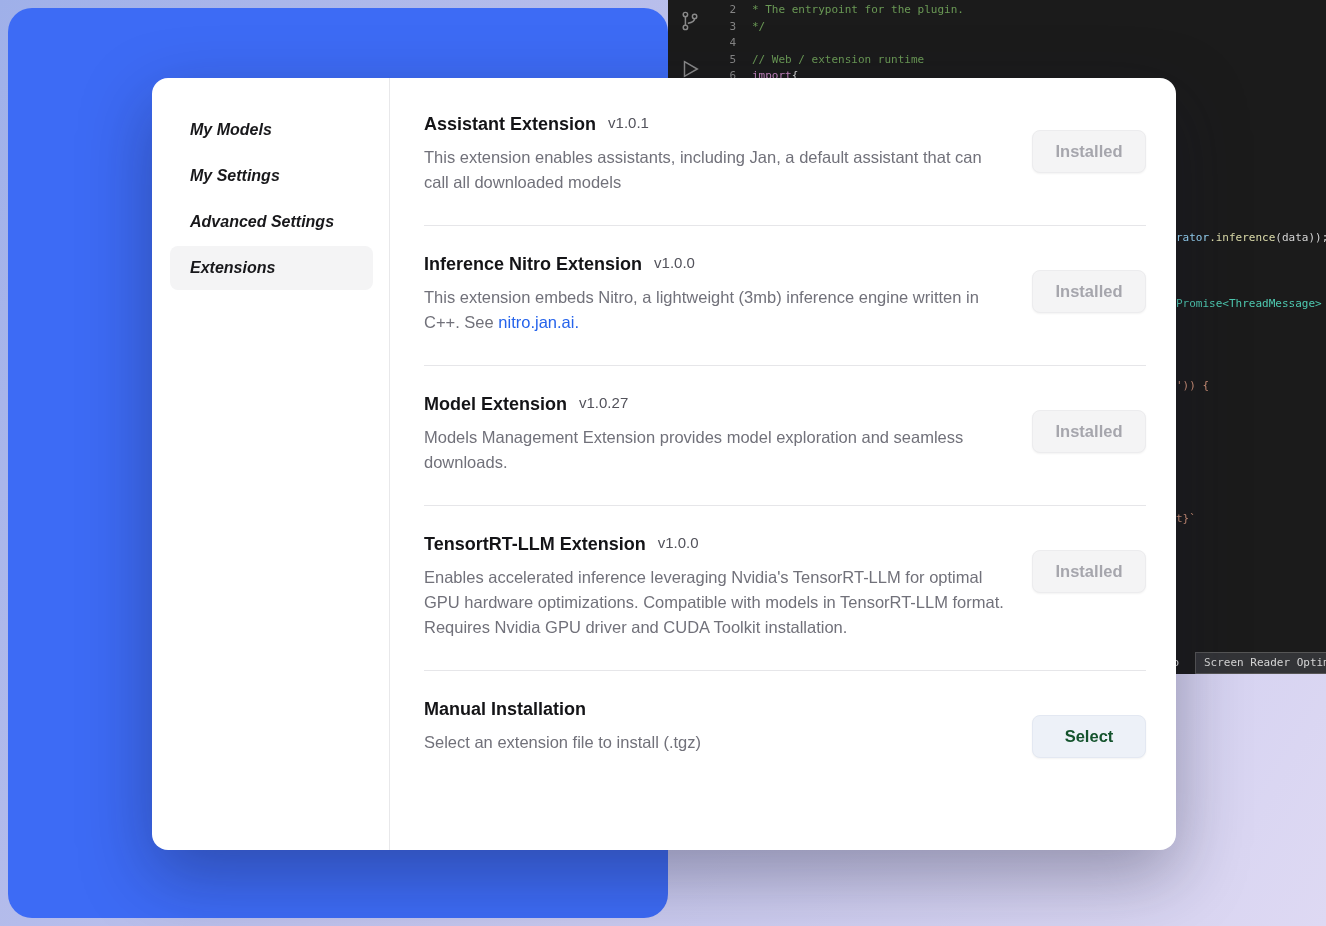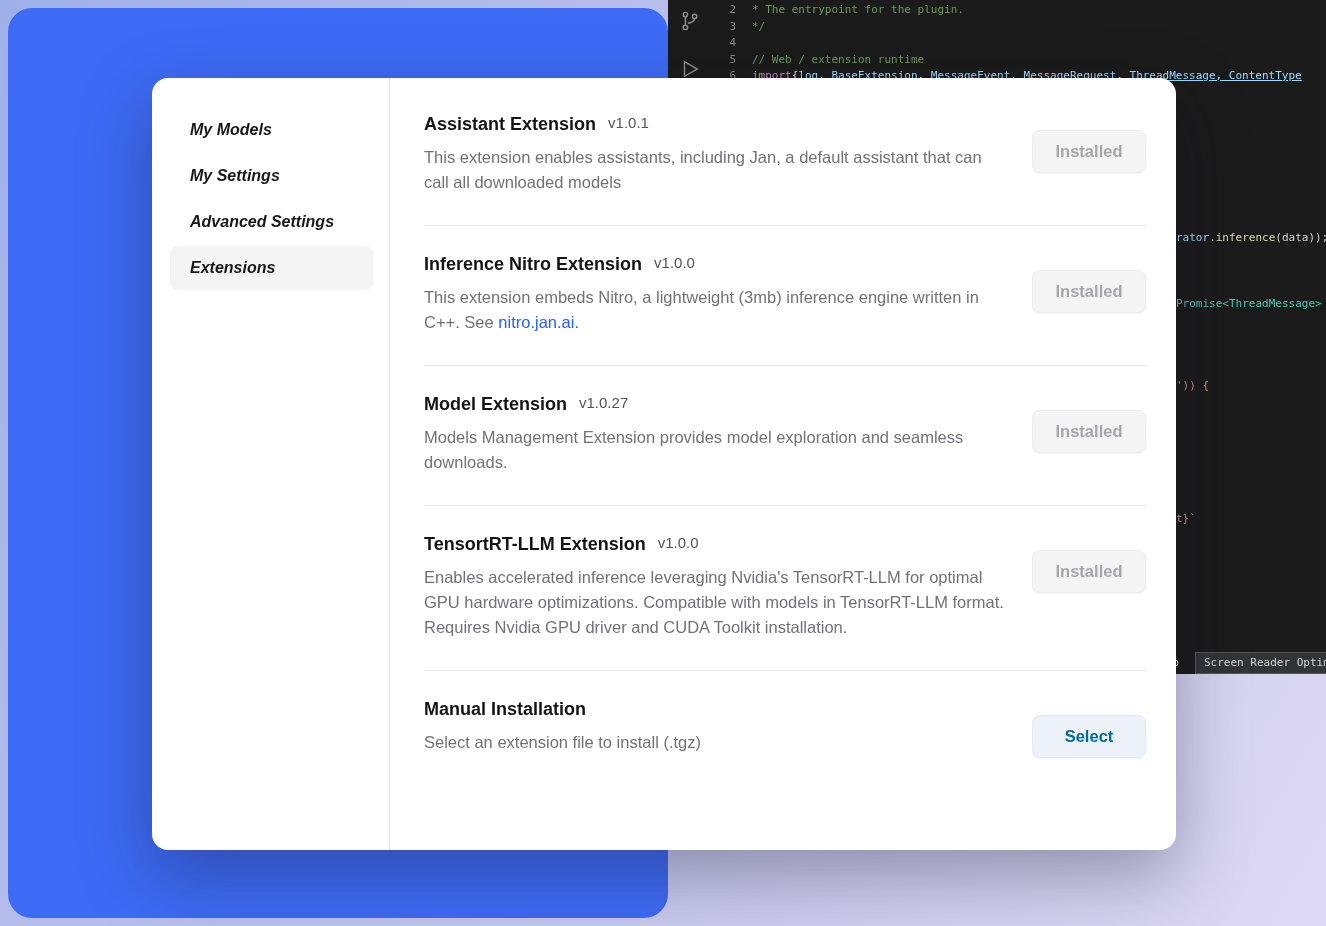--- a/index.html
+++ b/index.html
@@ -79,21 +79,21 @@
   .sec-desc { font-size:16.5px; line-height:25px; color:#71717a; }
   .sec-link { color:#2563eb; text-decoration:none; cursor:pointer;margin-top:26px; }
   .btn {
     min-width:114px; height:43px; border-radius:8px; border:1px solid #ececee;
     display:inline-flex; align-items:center; justify-content:center;
     padding:0 18px; font-size:16.5px; font-weight:600; cursor:pointer;
     font-family:"Liberation Sans","DejaVu Sans",sans-serif;
     box-shadow:0 1px 2px rgba(0,0,0,.05); flex:0 0 auto; margin-top:16px;
   }
   .btn-installed { background:#f4f4f5; color:#a6a6ad; }
-  .btn-select { background:#edf1f8; border-color:#e3e8f2; color:#0369a1; }
+  .btn-select { background:#edf1f8; border-color:#e3e8f2; color:#14532d; }
 </style>
 </head>
 <body>
 
 <div class="blue-panel"></div>
 
 <div class="editor">
   <div class="activity-bar">
     <span class="activity-icon">
       <svg viewBox="0 0 24 24" width="22" height="22" fill="none" stroke="currentColor" stroke-width="1.6">
@@ -124,21 +124,20 @@
       <span></span>
     </div>
     <div class="cl">
       <span class="ln">5</span>
       <span class="c-comment">// Web / extension runtime</span>
     </div>
     <div class="cl">
       <span class="ln">6</span>
       <span class="c-kw">import </span>
         <span class="c-brace">{</span>
-        <span class="c-names">log, BaseExtension, MessageEvent, MessageRequest, ThreadMessage, ContentType</span>
     </div>
   </div>
 
   <div class="frag" style="left:508px; top:230px;">
     <span class="f-var">rator</span><span class="f-fn">.inference</span><span class="f-plain">(data));</span>
   </div>
   <div class="frag" style="left:508px; top:296px;">
     <span class="f-type">Promise</span><span class="f-type">&lt;ThreadMessage&gt;</span>
   </div>
   <div class="frag f-str" style="left:508px; top:378px;">')) {</div>

